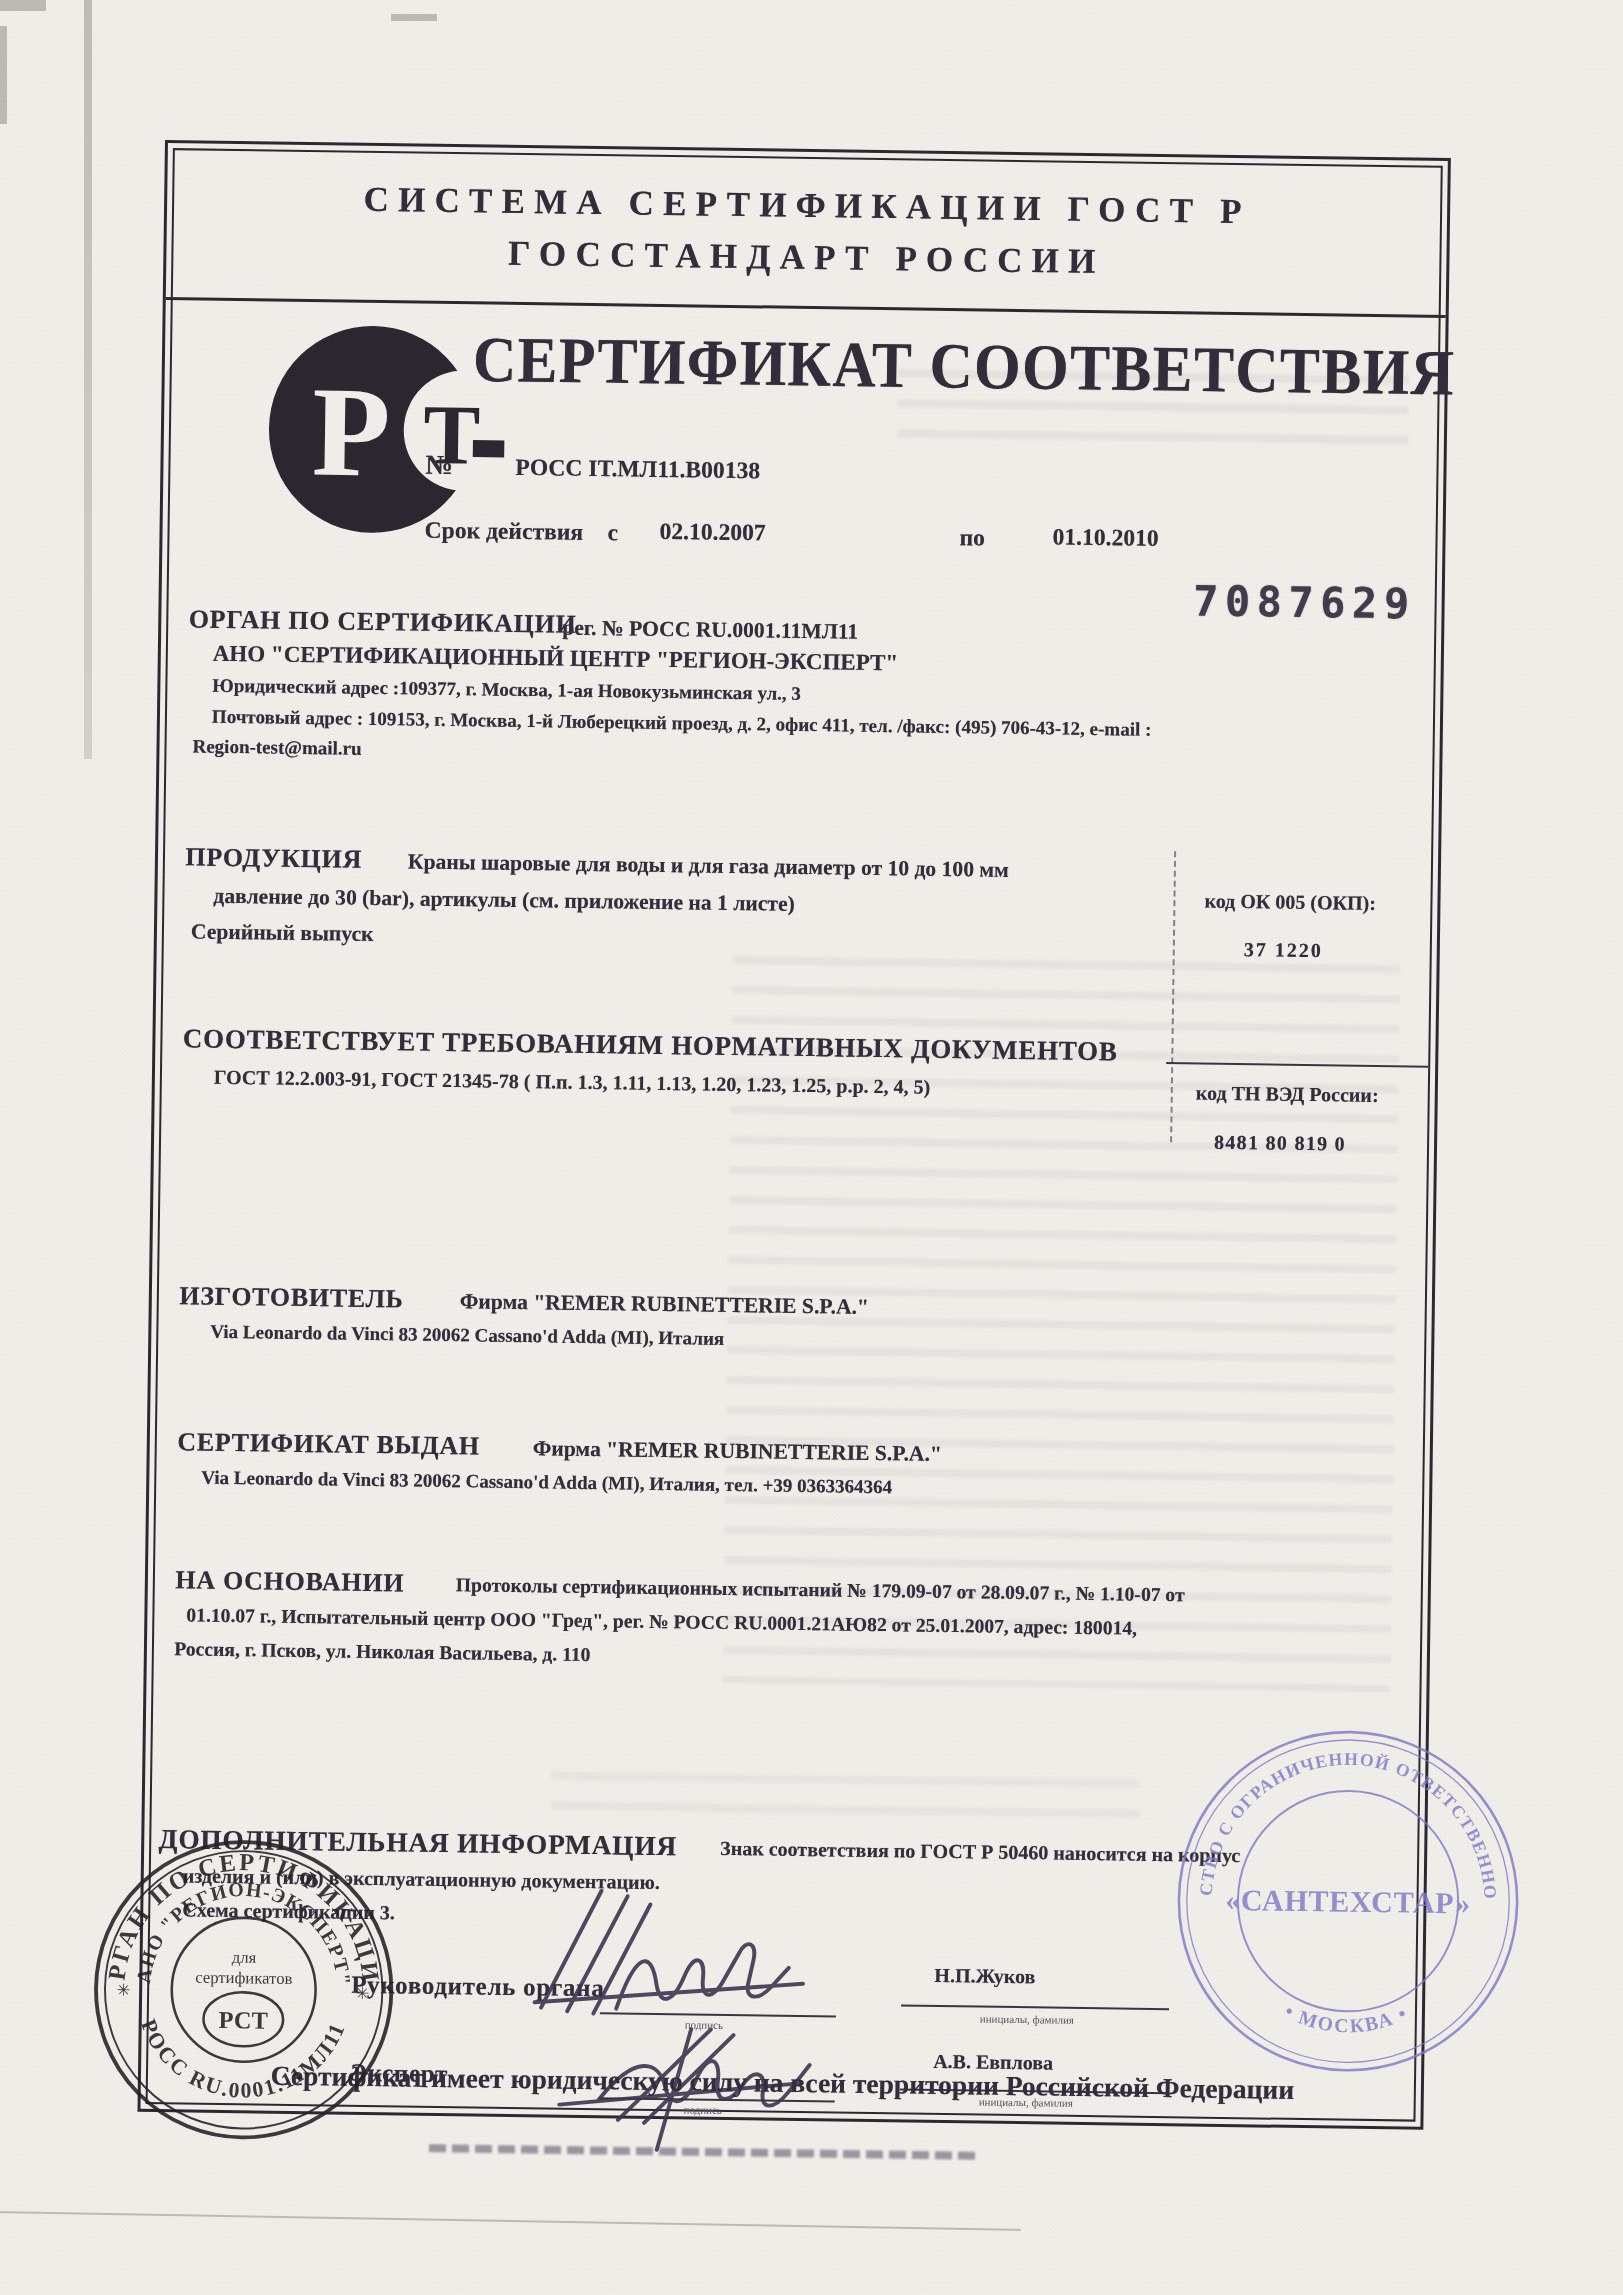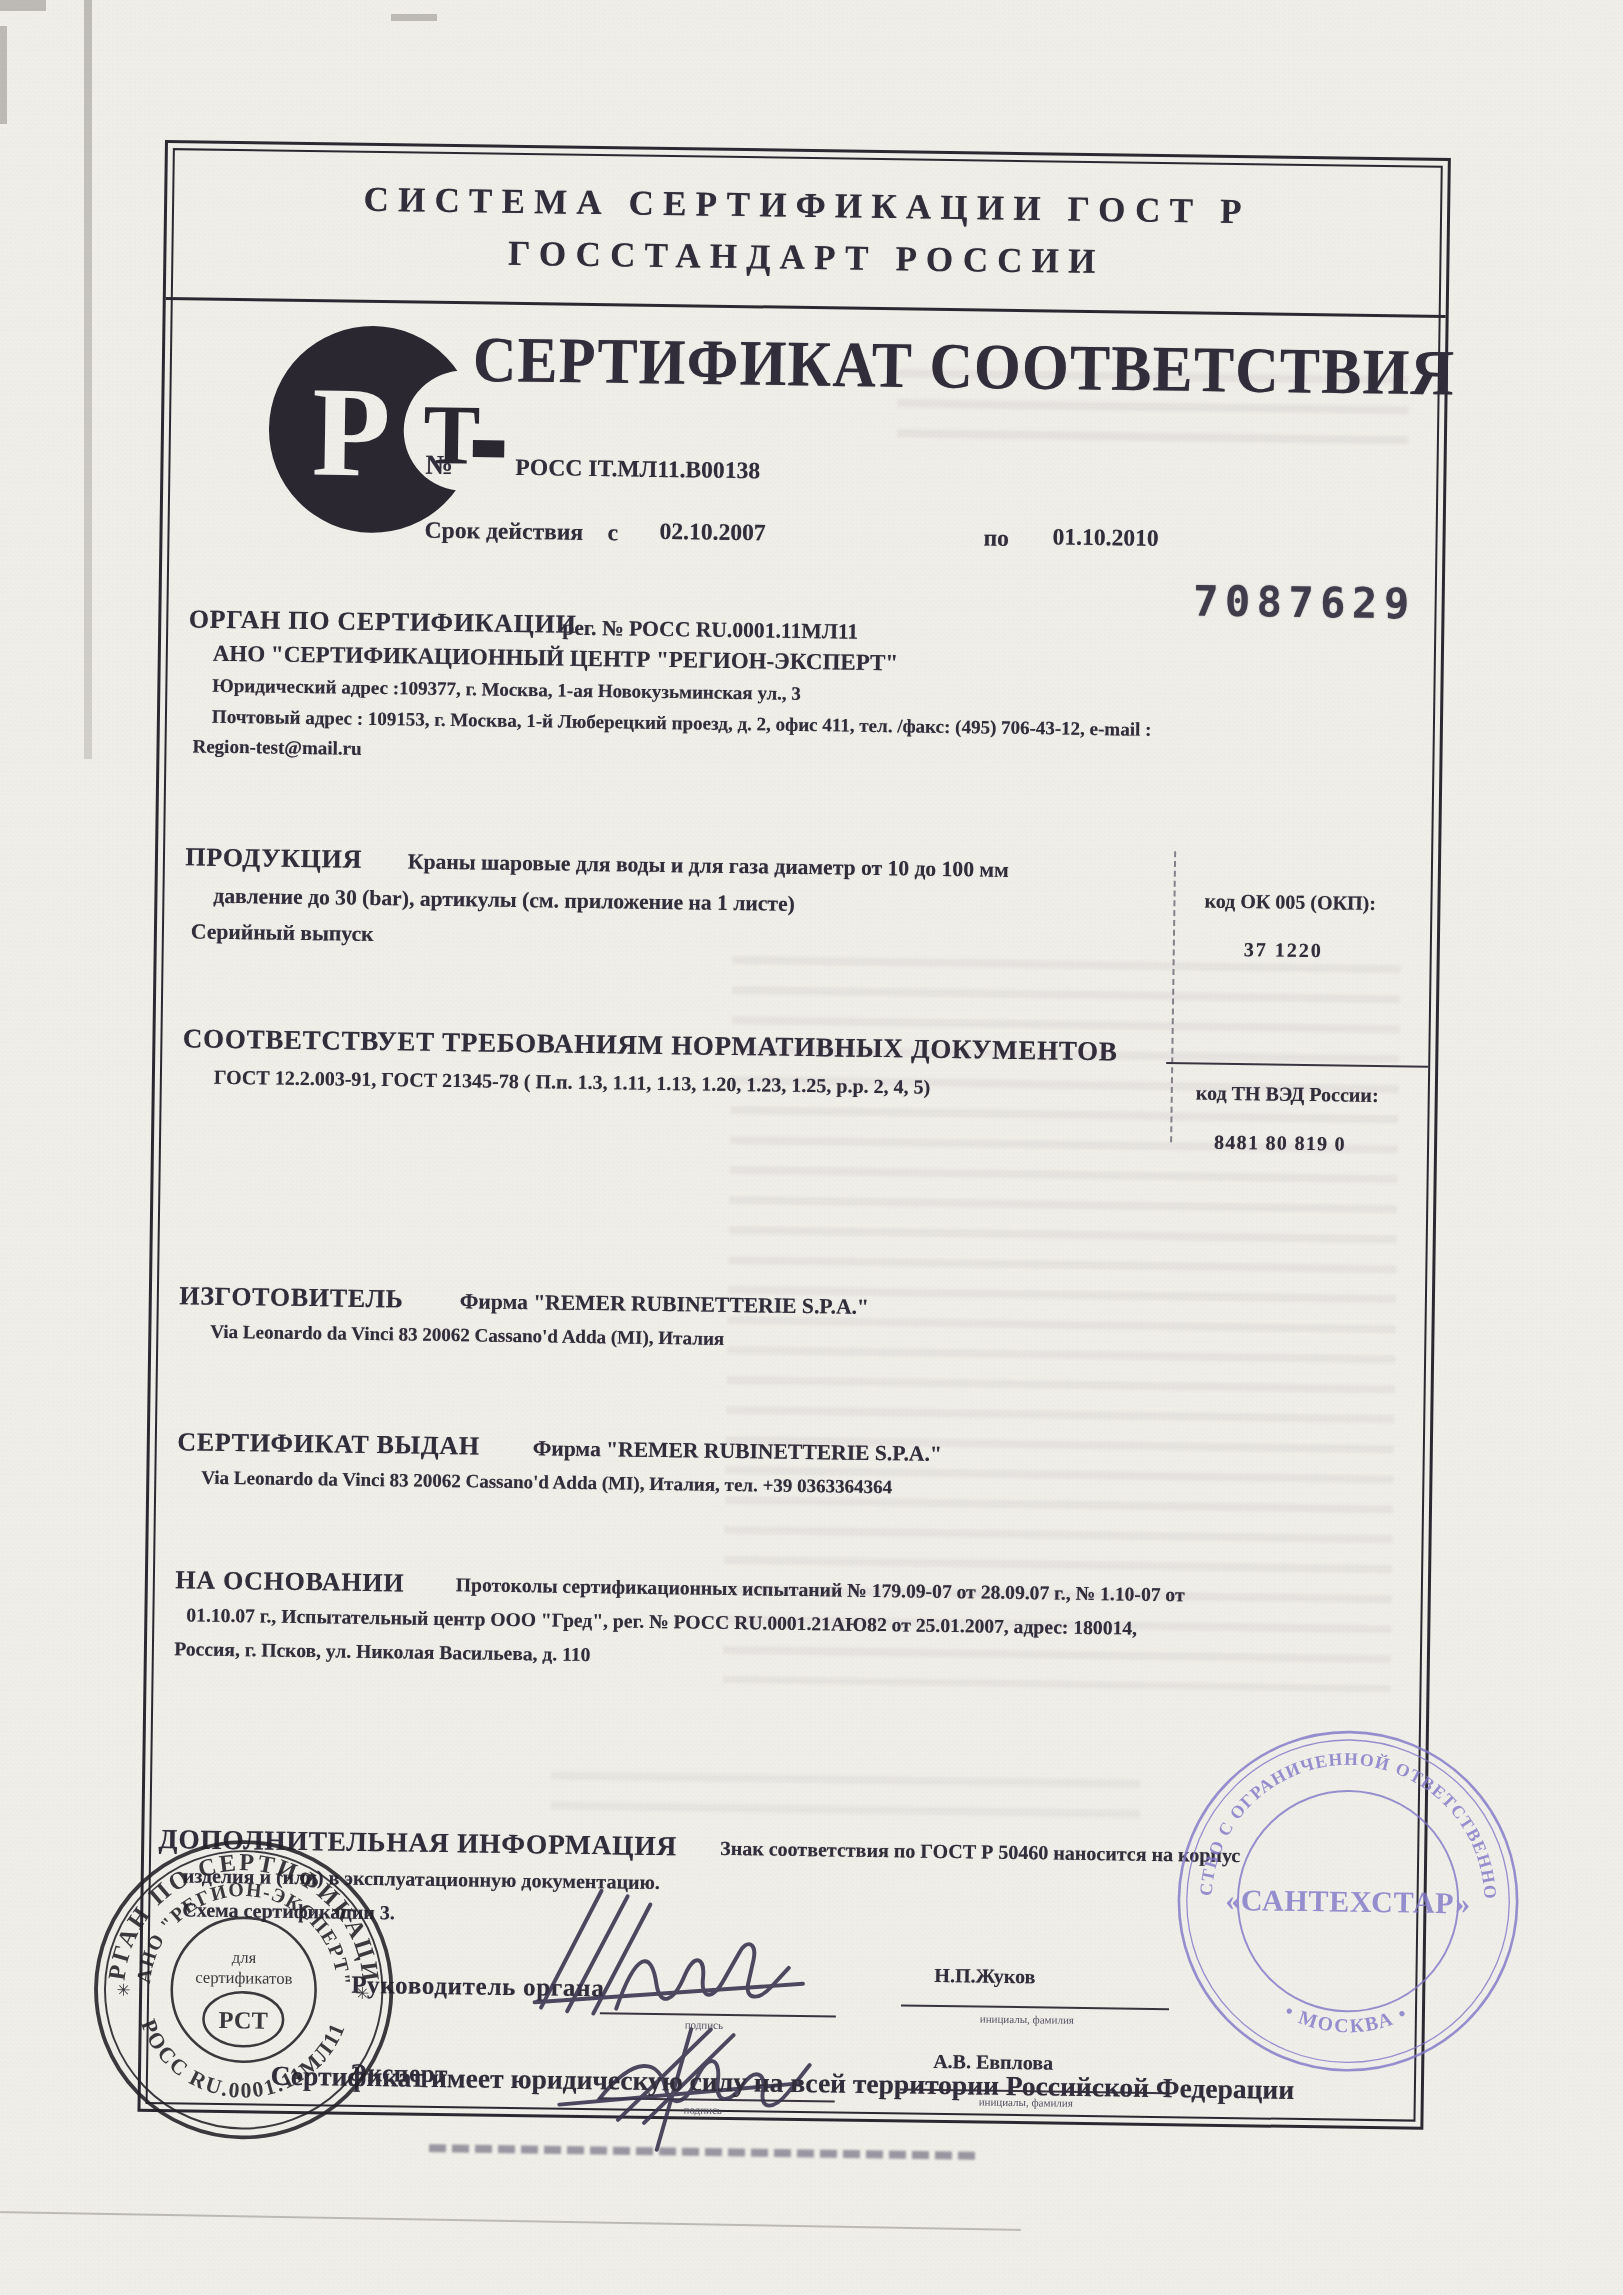--- a/index.html
+++ b/index.html
@@ -83,21 +83,21 @@
     <rect x="344" y="186" width="48" height="26" fill="#2a2731"></rect>
   </svg>
 
   <div class="abs title ink" style="top:178px;">СЕРТИФИКАТ СООТВЕТСТВИЯ</div>
   <div class="abs numrow ink" style="left:262px;top:302px;font-size:27.5px;">№</div>
   <div class="abs numrow ink" style="left:352px;top:306px;">РОСС IT.МЛ11.B00138</div>
 
   <div class="abs numrow ink" style="left:262px;top:370px;">Срок действия</div>
   <div class="abs numrow ink" style="left:445px;top:370px;">с</div>
   <div class="abs numrow ink" style="left:497px;top:368px;">02.10.2007</div>
-  <div class="abs numrow ink" style="left:821px;top:370px;">по</div>
+  <div class="abs numrow ink" style="left:797px;top:370px;">по</div>
   <div class="abs numrow ink" style="left:890px;top:368px;">01.10.2010</div>
 
   <div class="abs serial" style="right:26px;top:419px;">7087629</div>
 
   <div class="abs seclabel ink" style="left:27.5px;top:461px;">ОРГАН ПО СЕРТИФИКАЦИИ</div>
   <div class="abs biginline ink" style="left:401px;top:467px;">рег. № РОСС RU.0001.11МЛ11</div>
   <div class="abs biginline ink" style="left:52px;top:497px;font-size:23px;">АНО "СЕРТИФИКАЦИОННЫЙ ЦЕНТР "РЕГИОН-ЭКСПЕРТ"</div>
   <div class="abs addr ink" style="left:52px;top:531px;">Юридический адрес :109377, г. Москва, 1-ая Новокузьминская ул., 3</div>
   <div class="abs addr ink" style="left:52px;top:562px;">Почтовый адрес : 109153, г. Москва, 1-й Люберецкий проезд, д. 2, офис 411, тел. /факс: (495) 706-43-12, e-mail :</div>
   <div class="abs addr ink" style="left:33px;top:592px;">Region-test@mail.ru</div>

